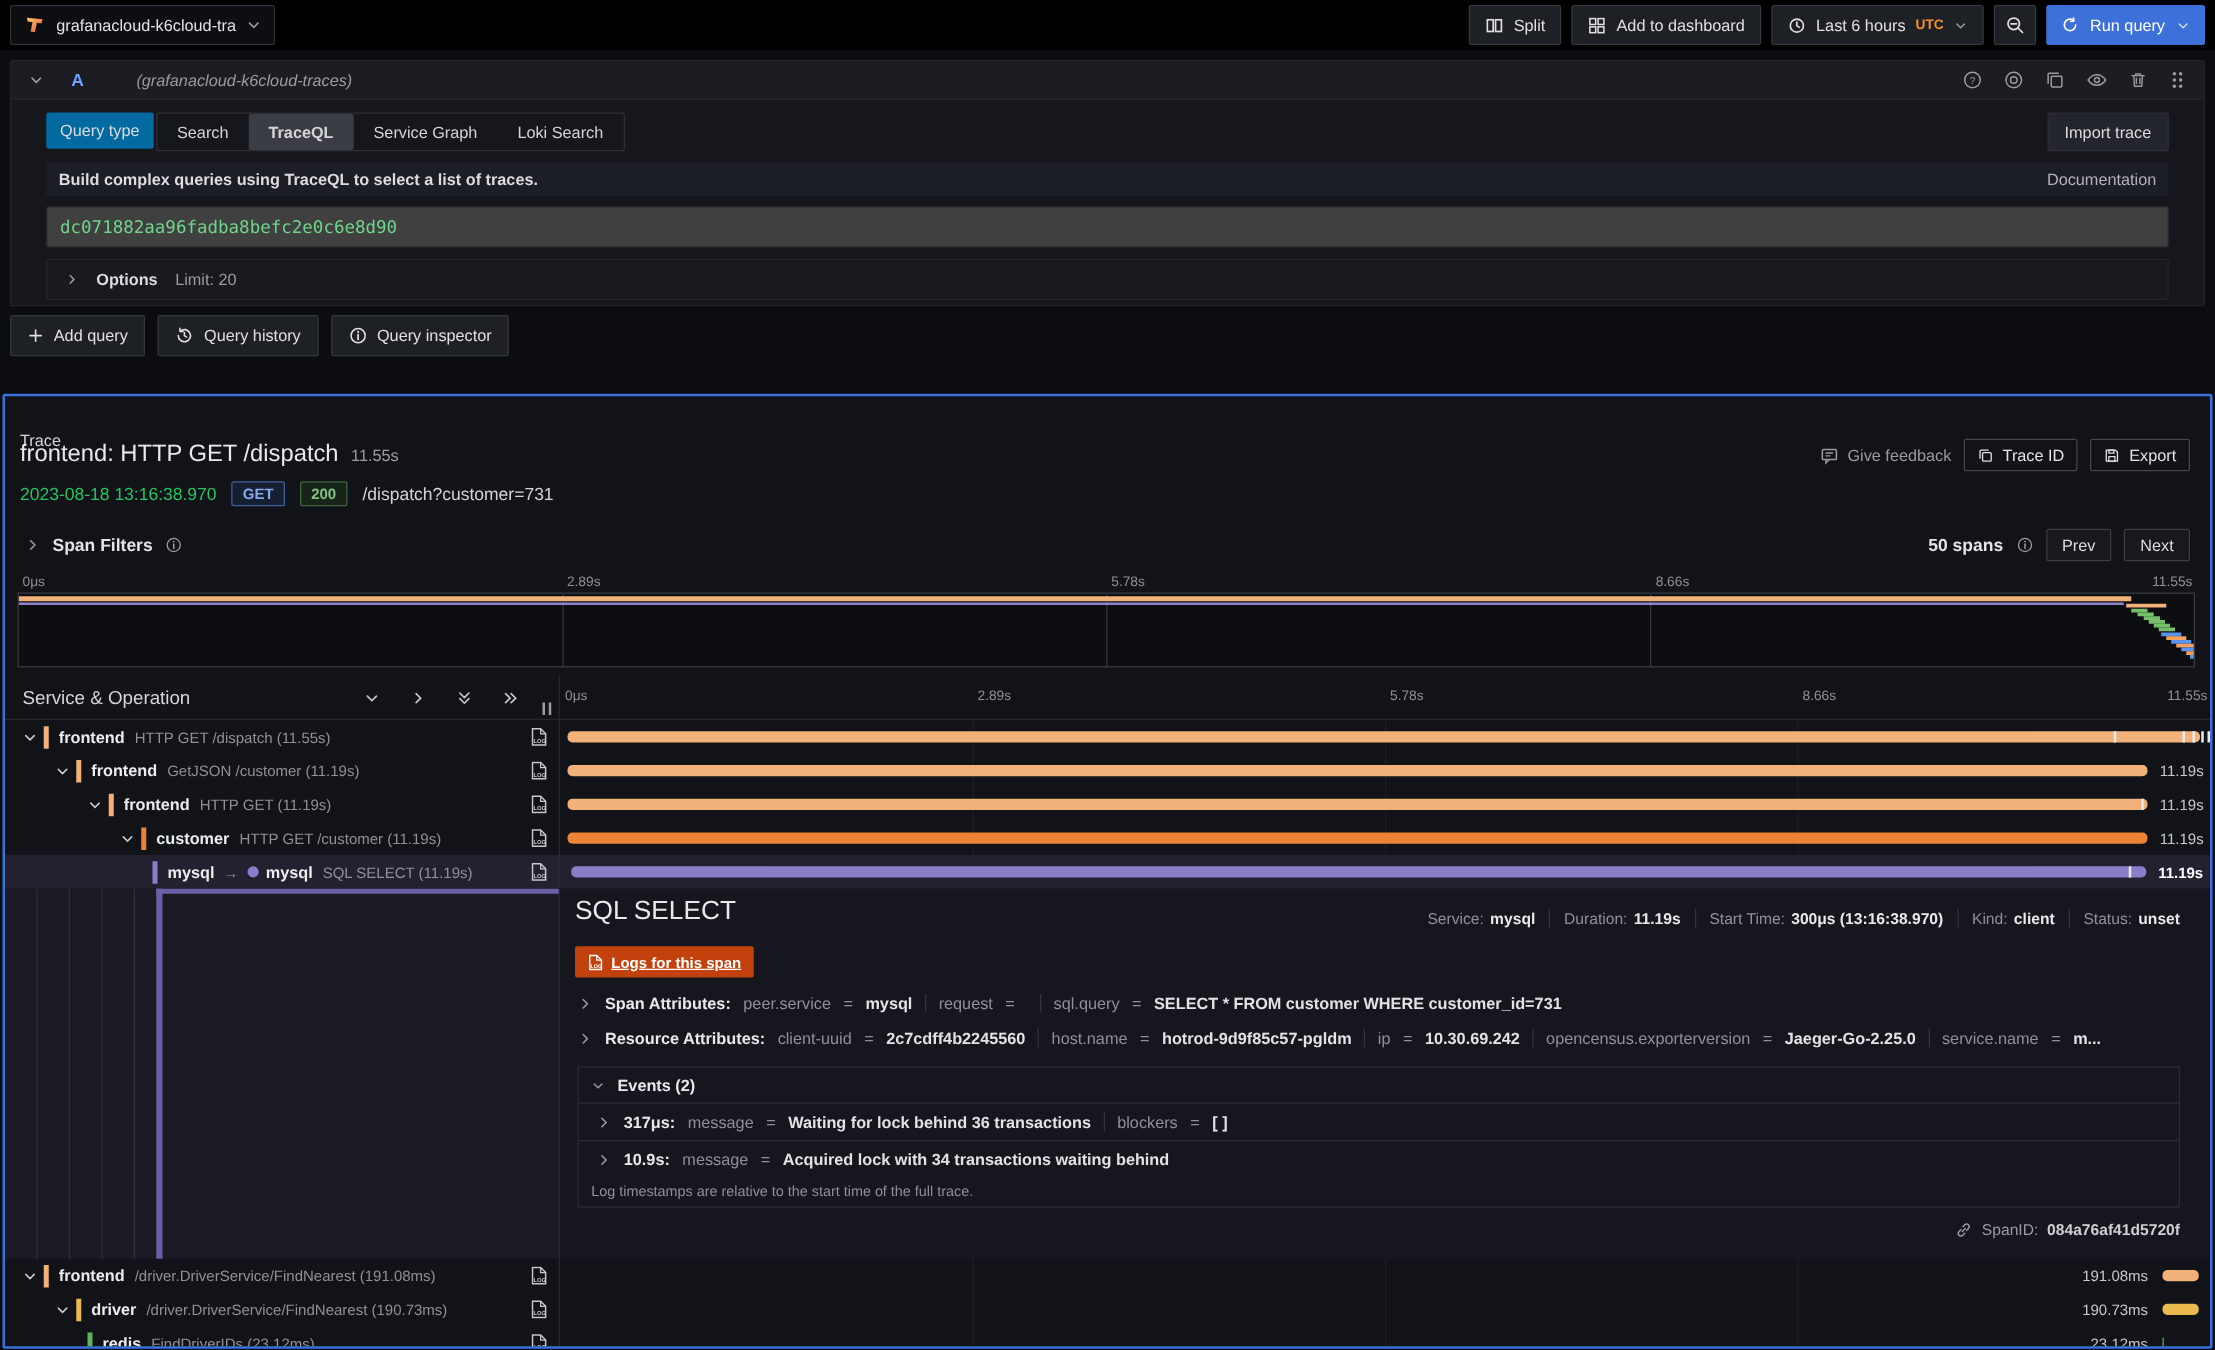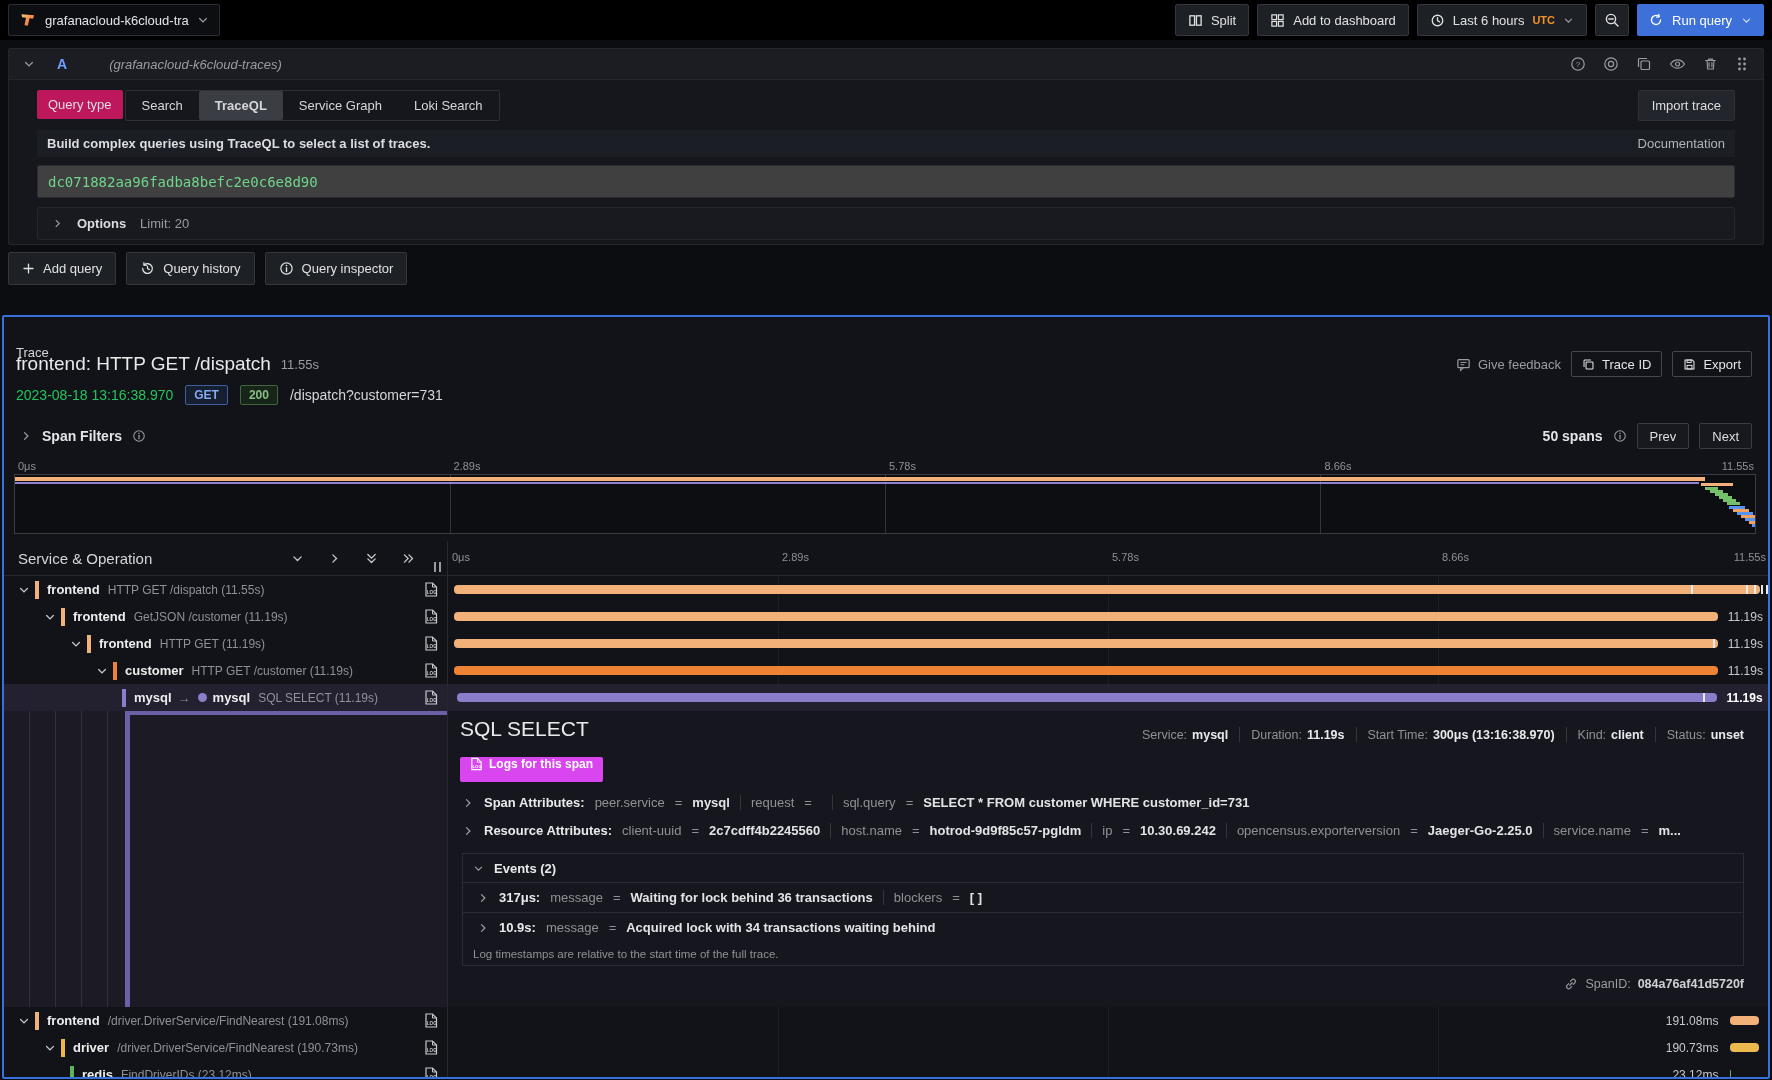--- a/index.html
+++ b/index.html
@@ -19,21 +19,21 @@
 
   
   .query-panel { position:absolute; left:8px; top:48px; width:1756px; height:197px; background:#15171c; border:1px solid #24262c; border-radius:2px; }
   .q-header { height:31px; background:#1b1d23; border-bottom:1px solid #24262c; display:flex; align-items:center; padding:0 14px; }
   .q-ref { color:#6e9fff; font-weight:700; font-size:14px; margin-left:22px; }
   .q-hint { color:#9a9ca2; font-style:italic; font-size:13px; margin-left:42px; }
   .q-icons { margin-left:auto; display:flex; align-items:center; gap:17px; color:#9a9ca2; }
   .q-icons .qi { cursor:pointer; }
   .q-body { padding:8px 28px 0 28px; }
   .qtype-row { display:flex; align-items:flex-start; margin-top:2px; }
-  .qtype-label { background:#be185d; padding:7px 11px; font-size:13px; font-weight:500; color:#dcdde0; border-radius:2px; }
+  .qtype-label { background:#0369a1; padding:7px 11px; font-size:13px; font-weight:500; color:#dcdde0; border-radius:2px; }
   .qtabs { display:flex; border:1px solid #2e3036; border-radius:2px; margin-left:2px; background:#15171c; }
   .qtab { padding:7px 16px; font-size:13px; color:#d5d6d9; cursor:pointer; border-radius:2px; }
   .qtab.active { background:#3a3d43; font-weight:600; }
   .import-btn { margin-left:auto; background:#23252c; border:1px solid #2e3036; border-radius:2px; color:#dcdde0; font-size:13px; font-weight:500; padding:7px 13px; cursor:pointer; }
   .info-row { display:flex; justify-content:space-between; align-items:center; background:#1b1e24; padding:6px 10px; font-size:13px; margin-top:9px; }
   .info-row .lead { font-weight:600; color:#dcdde0; }
   .info-row .doc { color:#b2b4b9; cursor:pointer; }
   .query-input { background:#404040; border:1px solid #2a2c33; border-radius:2px; height:33px; display:flex; align-items:center; padding:0 10px; font-size:14px; color:#6fd58b; margin-top:8px; }
   .options-row { background:#181a20; border:1px solid #24262c; border-radius:2px; height:33px; display:flex; align-items:center; gap:14px; padding:0 14px; margin-top:9px; color:#c8c9cc; }
   .options-row .opt { font-size:13px; font-weight:600; color:#dcdde0; }
@@ -108,21 +108,21 @@
   
   .detail-gutter { position:absolute; left:0; top:394px; width:444px; height:296px; background:#1c1a24; border-right:1px solid #26282e; }
   .detail-gutter .vg { position:absolute; top:0; bottom:0; width:1px; background:#2f3138; }
   .detail-gutter .vpurple { position:absolute; top:0; bottom:0; left:121px; width:5px; background:#6c5fa7; }
   .detail-gutter .hpurple { position:absolute; top:0; left:121px; right:0; height:4px; background:#6c5fa7; }
   .detail-panel { position:absolute; left:444px; right:0; top:394px; height:296px; background:#16171e; }
   .d-title { position:absolute; left:12px; top:6px; font-size:21px; font-weight:500; color:#e8e9ea; }
   .d-meta { position:absolute; right:24px; top:16px; display:flex; align-items:center; gap:11px; font-size:12.5px; }
   .d-meta .ml { color:#8e9196; } .d-meta .mv { color:#e8e9ea; font-weight:700; margin-left:-6px; }
   .vsep { width:1px; height:15px; background:#34363c; }
-  .logs-btn { position:absolute; left:12px; top:46px; height:25px; display:flex; gap:6px; padding:0 10px; background:#d946ef; border:none; border-radius:2px; color:#fff; font-size:12px; font-weight:600; cursor:pointer; }
+  .logs-btn { position:absolute; left:12px; top:46px; height:25px; display:flex; align-items:center; gap:6px; padding:0 10px; background:#c2410c; border:none; border-radius:2px; color:#fff; font-size:12px; font-weight:600; cursor:pointer;text-decoration:underline; }
   .attr-row { position:absolute; left:14px; right:24px; display:flex; align-items:center; gap:10px; font-size:13px; white-space:nowrap; overflow:hidden; }
   .attr-row.r1 { top:84px; } .attr-row.r2 { top:112px; }
   .attr-label { font-weight:700; color:#e8e9ea; }
   .k { color:#8e9196; } .eq { color:#8e9196; } .v { color:#e2e3e5; font-weight:600; }
   .events-box { position:absolute; left:14px; right:24px; top:142px; border:1px solid #2a2c34; }
   .ev-header { height:28px; display:flex; align-items:center; gap:10px; padding:0 10px; font-size:13px; font-weight:700; color:#e8e9ea; cursor:pointer; }
   .ev-row { height:30px; border-top:1px solid #2a2c34; display:flex; align-items:center; gap:10px; padding:0 10px 0 14px; font-size:13px; white-space:nowrap; overflow:hidden; cursor:pointer; }
   .ev-time { font-weight:700; color:#e8e9ea; }
   .ev-note { height:23px; display:flex; align-items:center; padding:0 10px; font-size:11.5px; color:#8e9196; }
   .spanid-row { position:absolute; right:24px; top:266px; display:flex; align-items:center; gap:7px; font-size:12.5px; color:#9a9ca2; }

